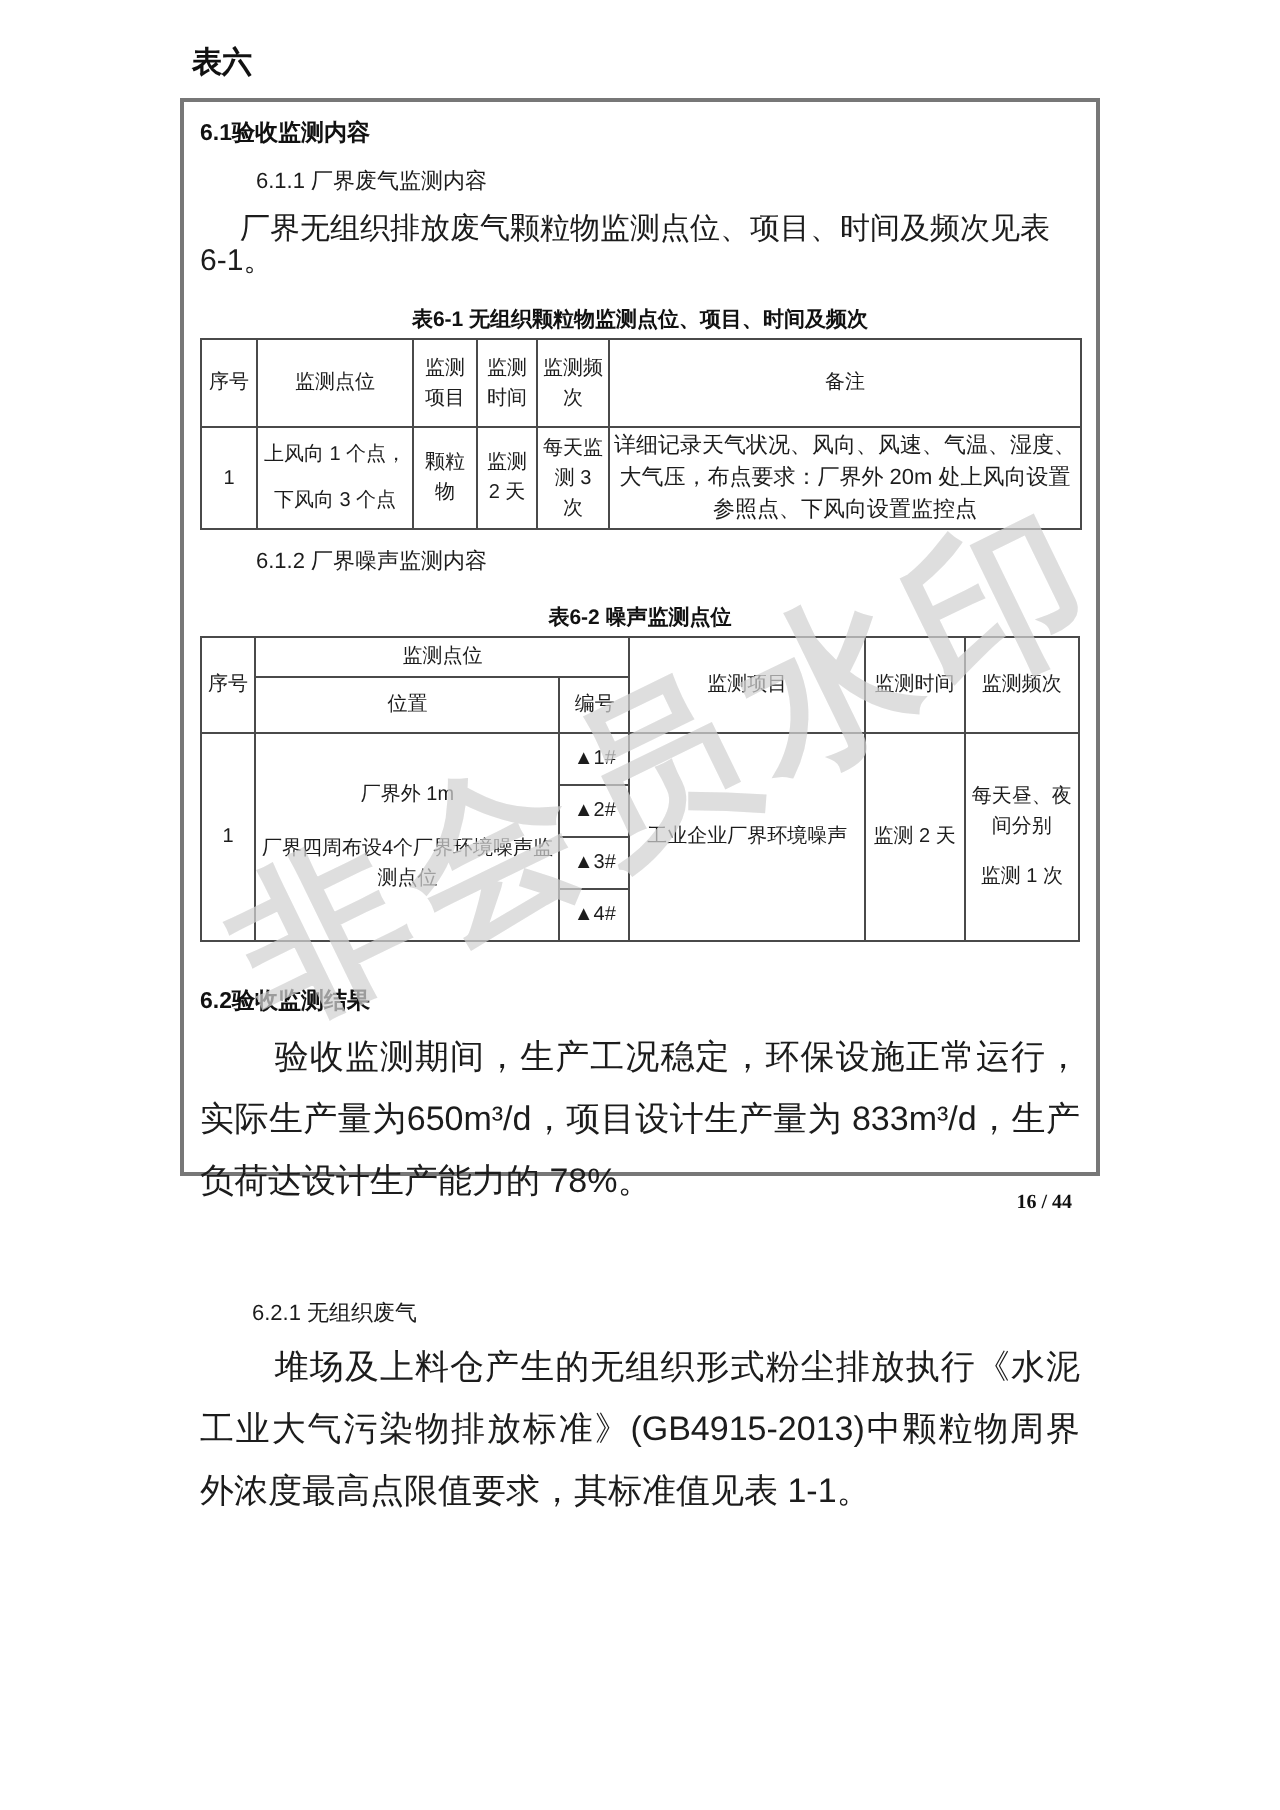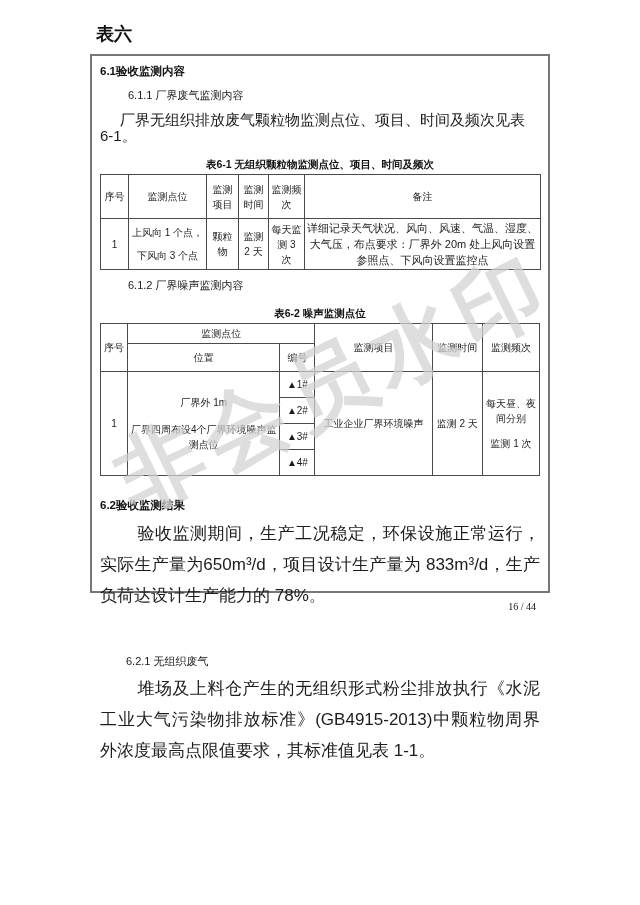--- a/index.html
+++ b/index.html
@@ -2,21 +2,21 @@
 <html><head>
 <meta charset="utf-8">
 <style>
   * { margin:0; padding:0; box-sizing:border-box; }
   body { background:#ffffff; width:640px; font-family:"Liberation Sans", sans-serif; color:#1c1c1c; }
   .page { position:relative; width:640px; height:905px; background:#ffffff; overflow:hidden; }
 
   .doc-header { margin:0 92px; padding:40px 0 4px; border-bottom:2px solid #3a3a3a; text-align:center; }
   .doc-title { font-size:9.5px; font-weight:bold; letter-spacing:0.5px; color:#141414; }
 
-  .table-label { margin:22px 0 8px 96px; font-size:18px; font-weight:bold; color:#111; }
+  .table-label { margin:22px 0 8px 96px; font-size:15px; font-weight:bold; color:#111; }
 
   .content-box { position:relative; margin:0 90px; width:460px; height:539px; border:2px solid #777; padding:8px 8px 0 8px; background:transparent; }
 
   .h1 { font-size:11.5px; font-weight:bold; color:#111; }
   .h2 { font-size:11px; padding-left:28px; }
   .para { font-size:15px; text-indent:20px; line-height:16px; }
   .para-wide { font-size:17px; line-height:31px; text-indent:2.2em; text-align:justify; }
 
   .tcaption { text-align:center; font-size:10.5px; font-weight:bold; margin-top:14px; margin-bottom:2px; color:#111; }
 
@@ -35,21 +35,21 @@
 
   .sec-6-1-1 { margin-top:9px; }
   .para-6-1-1 { margin-top:9px; }
   .sec-6-1-2 { margin-top:8px; }
   .para-6-1-2 { margin-top:9px; }
   .sec-6-2 { margin-top:22px; }
   .para-6-2 { margin-top:5px; }
   .sec-6-2-1 { margin-top:12px; }
   .para-6-2-1 { margin-top:4px; }
 
-  .footer { margin:8px 104px 0 0; text-align:right; font-family:"Liberation Serif", serif; font-weight:normal; font-size:10px; color:#111; }
+  .footer { margin:8px 104px 0 0; text-align:right; font-family:"Liberation Serif", serif; font-weight:bold; font-size:10px; color:#111; }
 
   .watermark { position:absolute; left:122px; top:428px; z-index:5; font-size:86px; letter-spacing:8px; white-space:nowrap; color:#d2d2d2; opacity:0.72; transform:rotate(-26deg); transform-origin:0 50%; pointer-events:none; font-weight:bold; }
 </style>
 </head>
 <body>
 
 <div class="page">
 
 
   <div class="table-label">表六</div>

